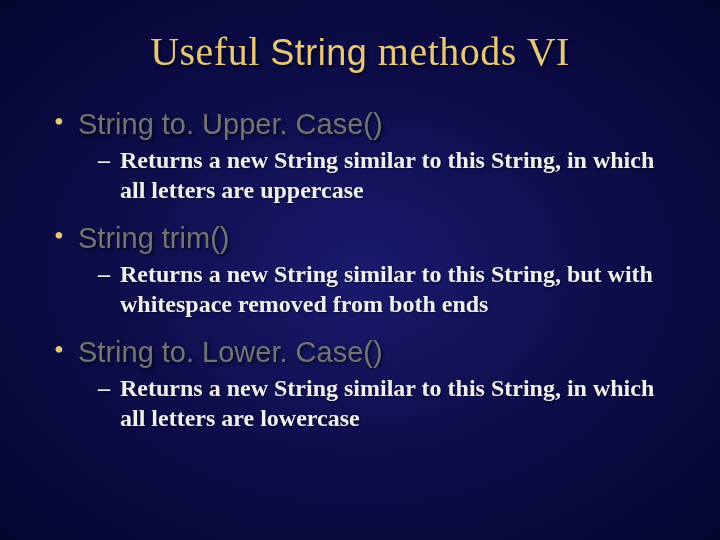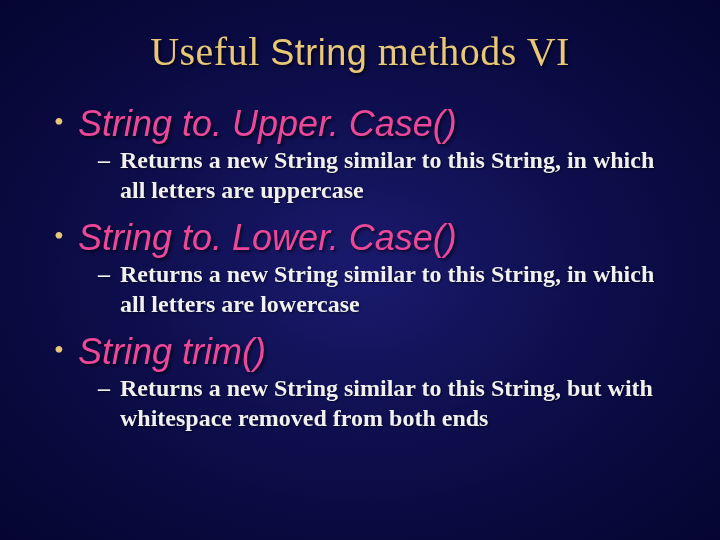--- a/index.html
+++ b/index.html
@@ -44,25 +44,24 @@
     content: "•";
     position: absolute;
     left: 4px;
     top: 0;
     color: #e8c878;
     font-size: 28px;
     line-height: 34px;
   }
   .method {
     font-family: Verdana, Geneva, sans-serif;
-    font-size: 36px;
-    color: #ec4899;
+    font-size: 29px;
+    color: #737373;
     text-shadow: 2px 2px 3px rgba(0,0,0,0.6);
     line-height: 38px;
-    font-style: italic;
   }
   ul.sub {
     list-style: none;
     padding: 0;
     margin: 2px 0 14px 20px;
   }
   ul.sub > li {
     position: relative;
     padding-left: 22px;
     font-size: 24px;
@@ -91,28 +90,28 @@
   <ul class="top">
 
     <li>
       <div class="method">String to. Upper. Case()</div>
       <ul class="sub">
         <li>Returns a new String similar to this String, in which all letters are uppercase</li>
       </ul>
     </li>
 
     <li>
-      <div class="method">String to. Lower. Case()</div>
+      <div class="method">String trim()</div>
       <ul class="sub">
-        <li>Returns a new String similar to this String, in which all letters are lowercase</li>
+        <li>Returns a new String similar to this String, but with whitespace removed from both ends</li>
       </ul>
     </li>
 
     <li>
-      <div class="method">String trim()</div>
+      <div class="method">String to. Lower. Case()</div>
       <ul class="sub">
-        <li>Returns a new String similar to this String, but with whitespace removed from both ends</li>
+        <li>Returns a new String similar to this String, in which all letters are lowercase</li>
       </ul>
     </li>
 
   </ul>
 
 </div>
 
 </body></html>

